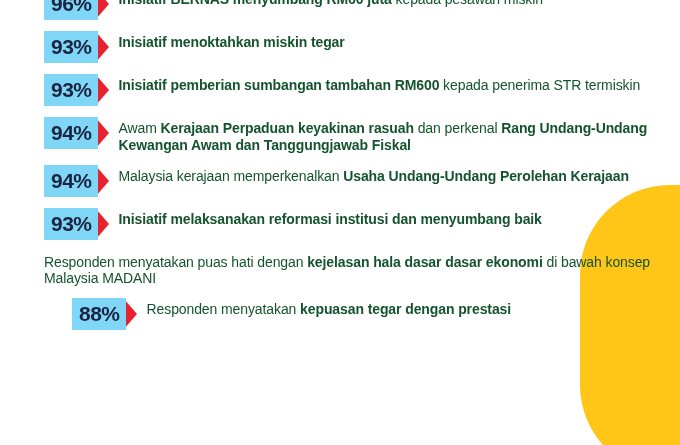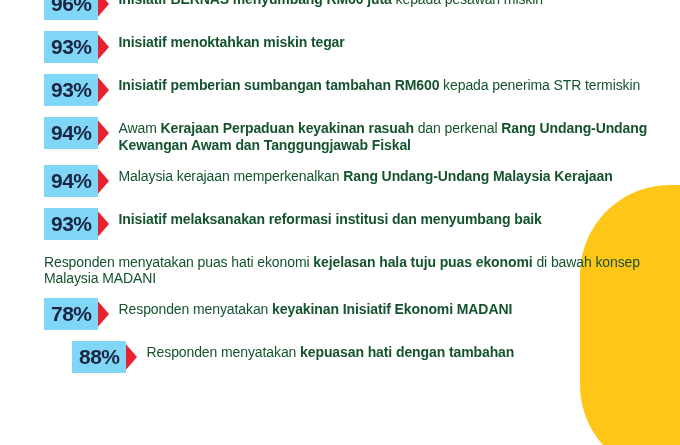--- a/index.html
+++ b/index.html
@@ -145,42 +145,34 @@
         <div class="arrow"></div>
       </div>
       <div class="text"><span>Awam </span><b>Kerajaan Perpaduan keyakinan rasuah </b><span>dan perkenal </span><b>Rang Undang-Undang Kewangan Awam dan Tanggungjawab Fiskal</b></div>
     </div>
     <div class="row">
       <div class="pct-wrap">
         <div class="arrow-back"></div>
         <div class="pct">94%</div>
         <div class="arrow"></div>
       </div>
-      <div class="text"><span>Malaysia kerajaan memperkenalkan </span><b>Rang Undang-Undang Malaysia Kerajaan</b></div>
+      <div class="text"><span>Malaysia kerajaan memperkenalkan </span><b>Usaha Undang-Undang Perolehan Kerajaan</b></div>
     </div>
     <div class="row">
       <div class="pct-wrap">
         <div class="arrow-back"></div>
         <div class="pct">93%</div>
         <div class="arrow"></div>
       </div>
       <div class="text"><b>Inisiatif melaksanakan reformasi institusi dan menyumbang baik</b></div>
     </div>
     <div class="row">
-      <div class="text"><span>Responden menyatakan puas hati ekonomi </span><b>kejelasan hala tuju puas ekonomi </b><span>di bawah konsep Malaysia MADANI</span></div>
-    </div>
-    <div class="row">
-      <div class="pct-wrap">
-        <div class="arrow-back"></div>
-        <div class="pct">78%</div>
-        <div class="arrow"></div>
-      </div>
-      <div class="text"><span>Responden menyatakan </span><b>keyakinan Inisiatif Ekonomi MADANI</b></div>
+      <div class="text"><span>Responden menyatakan puas hati dengan </span><b>kejelasan hala dasar dasar ekonomi </b><span>di bawah konsep Malaysia MADANI</span></div>
     </div>
     <div class="row last">
       <div class="pct-wrap">
         <div class="arrow-back"></div>
         <div class="pct">88%</div>
         <div class="arrow"></div>
       </div>
-      <div class="text"><span>Responden menyatakan </span><b>kepuasan hati dengan tambahan</b></div>
+      <div class="text"><span>Responden menyatakan </span><b>kepuasan tegar dengan prestasi</b></div>
     </div>
   </div>
 
 </body></html>

